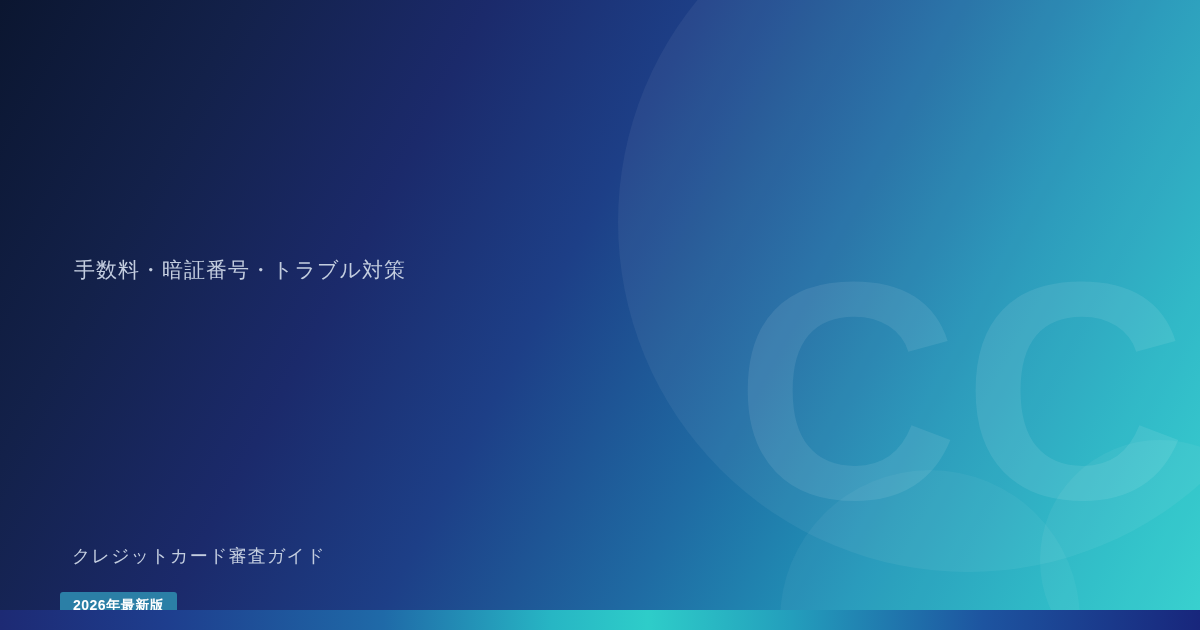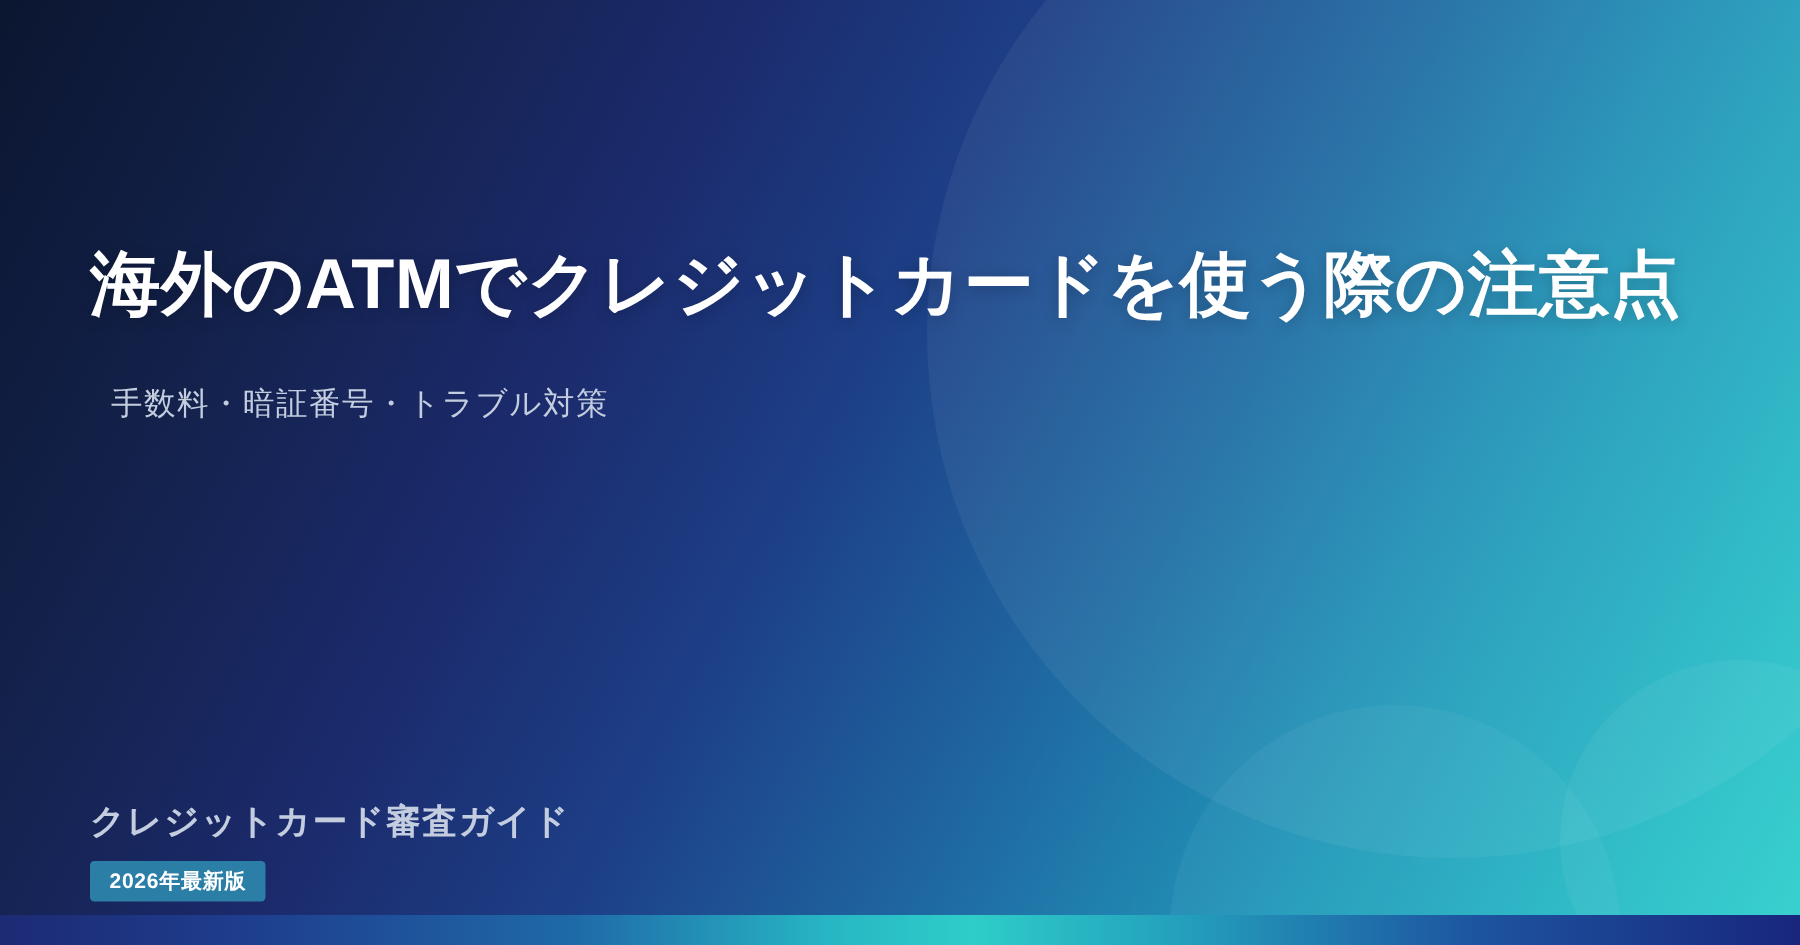--- a/index.html
+++ b/index.html
@@ -113,23 +113,23 @@
   }
 
   
   .footer {
     position: absolute;
     left: 0;
     top: 534px;
   }
 
   .brand {
-    margin: 0;
-    font-size: 23px;
-    font-weight: 700;
+    margin: 12px;
+    font-size: 18px;
+    font-weight: 400;
     letter-spacing: 1.2px;
     color: #c3cddf;
     line-height: 1.2;
   }
 
   .badge {
     display: inline-block;
     margin-top: 12px;
     padding: 5px 13px 6px;
     font-size: 14px;
@@ -163,24 +163,24 @@
 <body>
 
 <div class="card">
 
   <div class="deco-layer">
     <div class="circle-large"></div>
     <div class="circle-small-a"></div>
     <div class="circle-small-b"></div>
   </div>
 
+  <div class="watermark">CC</div>
 
   <div class="content">
 
-    <h1 class="title">海外のATMでクレジットカードを使う際の注意点</h1>
 
     <p class="subtitle">手数料・暗証番号・トラブル対策</p>
 
     <div class="footer">
       <p class="brand">クレジットカード審査ガイド</p>
       <span class="badge">2026年最新版</span>
     </div>
 
   </div>
 

